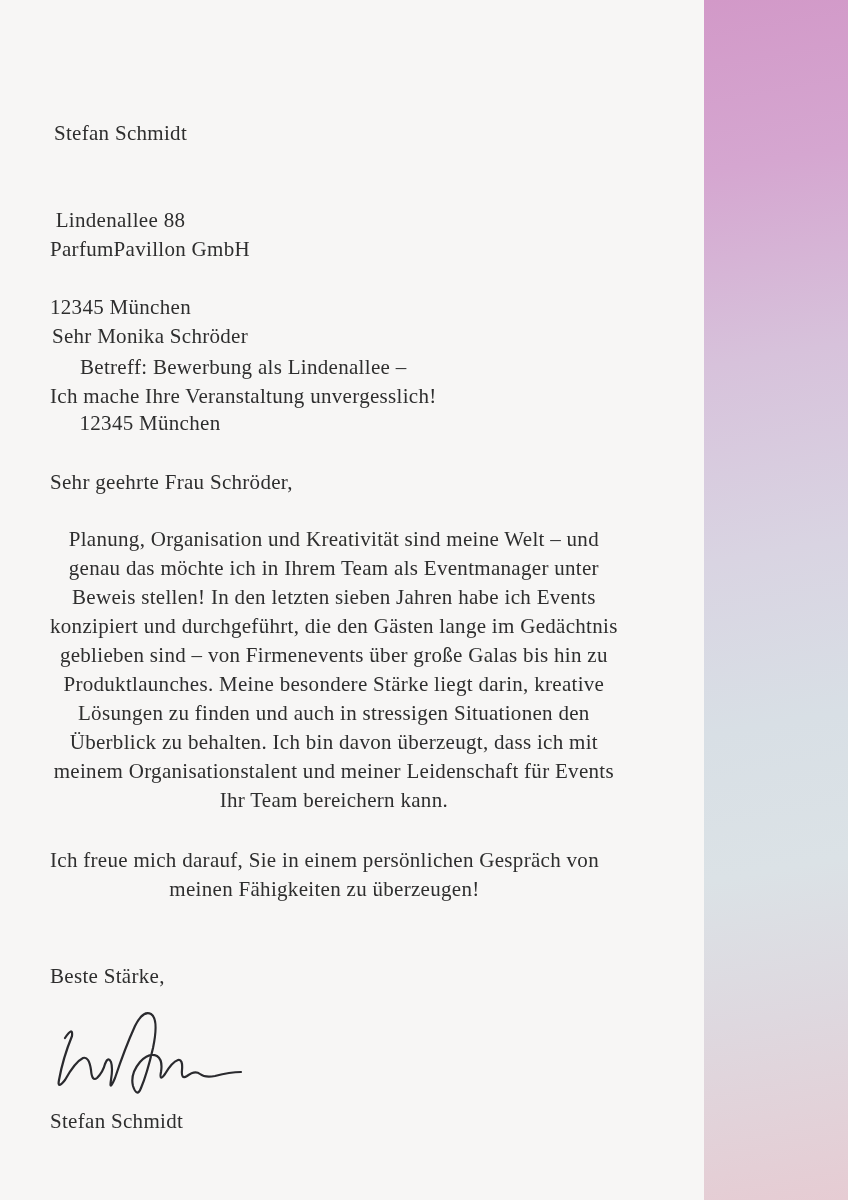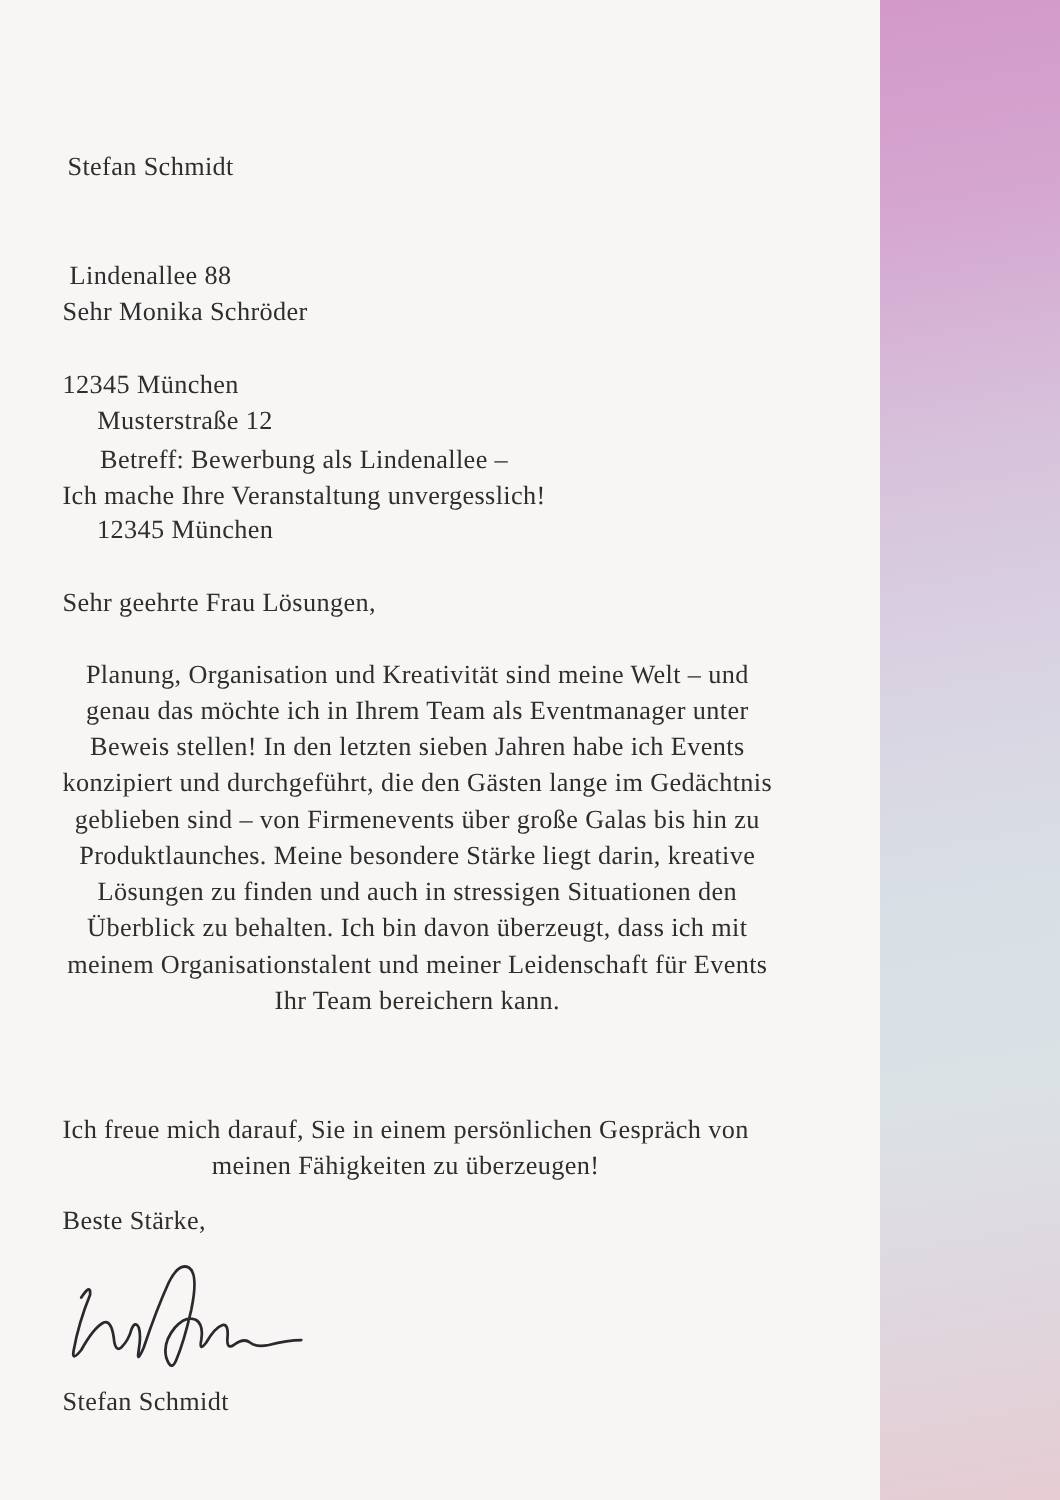--- a/index.html
+++ b/index.html
@@ -29,21 +29,21 @@
     line-height: 29px;
     letter-spacing: 0.3px;
     white-space: pre;
     text-align: center;
   }
   .sender-block    { top: 61px; }
   .recipient-block { top: 177px; }
   .subject-block   { top: 353px; }
   .salutation      { top: 468px; }
   .paragraph-1     { top: 525px; }
-  .paragraph-2     { top: 846px; margin-top: 43px; }
+  .paragraph-2     { top: 846px; }
   .closing         { top: 962px; }
   .signature-wrap  {
     position: absolute;
     left: 45px;
     top: 1000px;
     width: 200px;
     height: 110px;
   }
   .signature-wrap svg { display: block; width: 200px; height: 110px; }
   .signature-name  { top: 1107px; }
@@ -55,29 +55,29 @@
 
 <div>
 
   <div class="txt sender-block">
     <div>Stefan Schmidt</div>
     <div>Lindenallee 88</div>
     <div>12345 München</div>
   </div>
 
   <div class="txt recipient-block">
+    <div>ParfumPavillon GmbH</div>
     <div>Sehr Monika Schröder</div>
-    <div>Musterstraße 12</div>
     <div>12345 München</div>
   </div>
 
   <div class="txt subject-block">Betreff: Bewerbung als Lindenallee –
 Ich mache Ihre Veranstaltung unvergesslich!</div>
 
-  <div class="txt salutation">Sehr geehrte Frau Lösungen,</div>
+  <div class="txt salutation">Sehr geehrte Frau Schröder,</div>
 
   <div class="txt paragraph-1">Planung, Organisation und Kreativität sind meine Welt – und
 genau das möchte ich in Ihrem Team als Eventmanager unter
 Beweis stellen! In den letzten sieben Jahren habe ich Events
 konzipiert und durchgeführt, die den Gästen lange im Gedächtnis
 geblieben sind – von Firmenevents über große Galas bis hin zu
 Produktlaunches. Meine besondere Stärke liegt darin, kreative
 Lösungen zu finden und auch in stressigen Situationen den
 Überblick zu behalten. Ich bin davon überzeugt, dass ich mit
 meinem Organisationstalent und meiner Leidenschaft für Events

